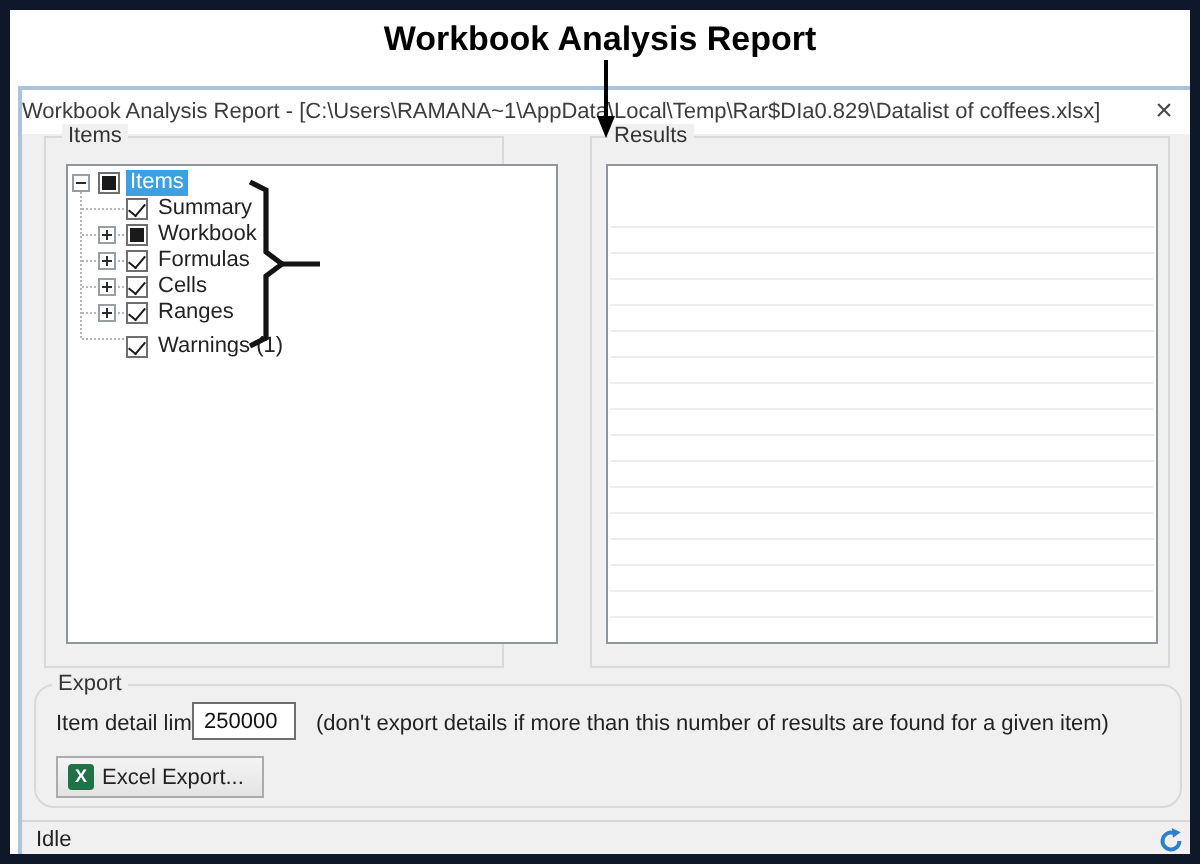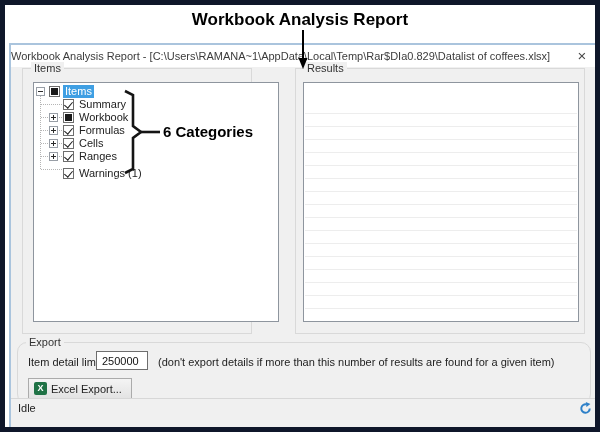--- a/index.html
+++ b/index.html
@@ -62,21 +62,21 @@
   .limit-input { position:absolute; left:78px; top:8px; width:52px; height:19px; border:1px solid #6e6e6e;
                  font-family:"Liberation Sans",sans-serif; font-size:11px; padding:0 5px; color:#111; background:#fff; }
   .hint { position:absolute; left:140px; top:13px; font-size:11px; color:#222; white-space:nowrap; }
   .excel-btn { position:absolute; left:10px; top:35px; height:21px; padding:0 9px 0 5px;
                display:flex; align-items:center; gap:4px; font-size:11px; color:#222;
                background:linear-gradient(#f4f4f4,#e3e3e3); border:1px solid #ababab; }
   .excel-ico { width:13px; height:13px; background:#1f7245; border-radius:2px; color:#fff;
                font-size:9px; font-weight:bold; text-align:center; line-height:13px; }
 
   
-  .statusbar { position:absolute; left:0; bottom:12px; width:100%; height:19px; background:#f0f0f0;
+  .statusbar { position:absolute; left:0; bottom:0; width:100%; height:19px; background:#f0f0f0;
                border-top:1px solid #d7d7d7;margin-top:25px; }
   .status-text { position:absolute; left:7px; top:0; line-height:18px; font-size:11px; color:#222; }
   .refresh { position:absolute; right:7px; top:3px; width:13px; height:13px; }
 </style>
 </head>
 <body>
 
 <div class="frame">
 
   <div class="hdr">Workbook Analysis Report</div>
@@ -173,15 +173,14 @@
         <path d="M13.2 8 A5.2 5.2 0 1 1 9.2 2.95" fill="none" stroke="#2e80c8" stroke-width="2.4"></path>
         <polygon points="8.4,0 9.2,6 14,2.6" fill="#2e80c8"></polygon>
       </svg>
     </div>
   </div>
 
   <svg class="brace-svg" width="40" height="88" viewBox="0 0 40 88">
     <path d="M 2 2 L 10 6 L 10 37 L 18 43 L 10 49 L 10 80 L 2 84" fill="none" stroke="#141414" stroke-width="2.6" stroke-linejoin="miter"></path>
     <line x1="18" y1="43" x2="37" y2="43" stroke="#141414" stroke-width="2.6"></line>
   </svg>
-  <div class="cat-label">6 Categories</div>
 
 </div>
 
 </body></html>

